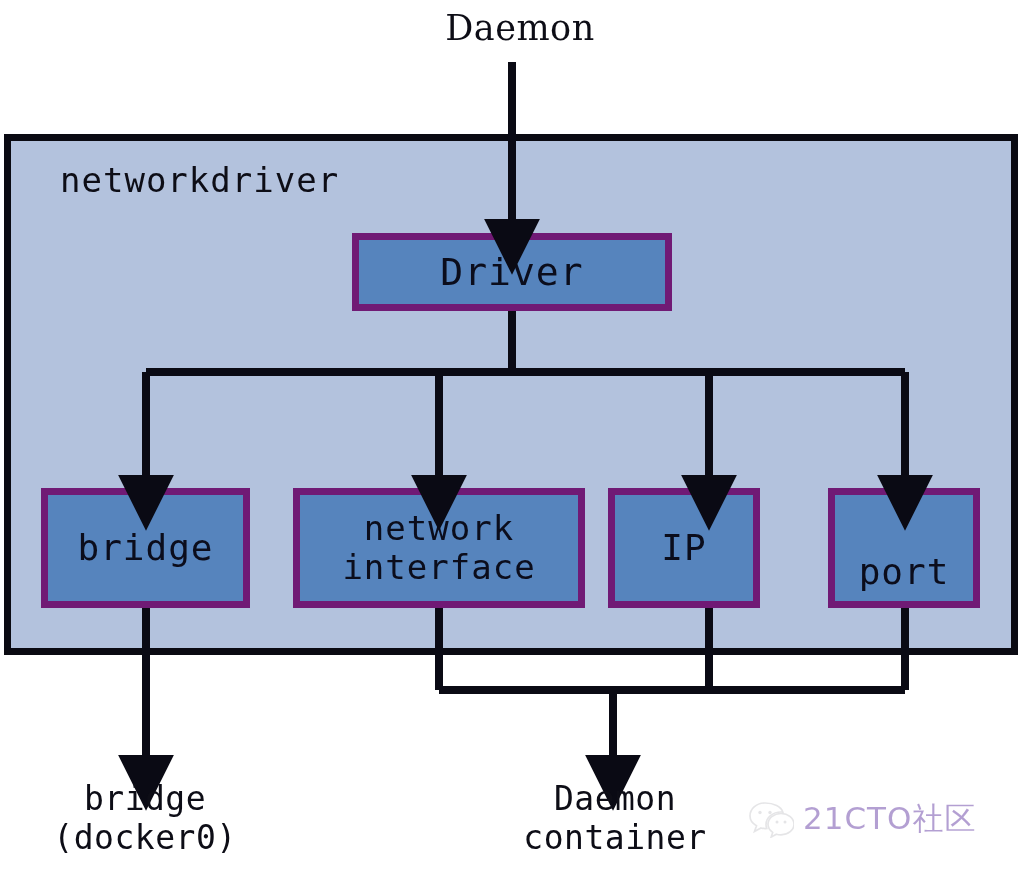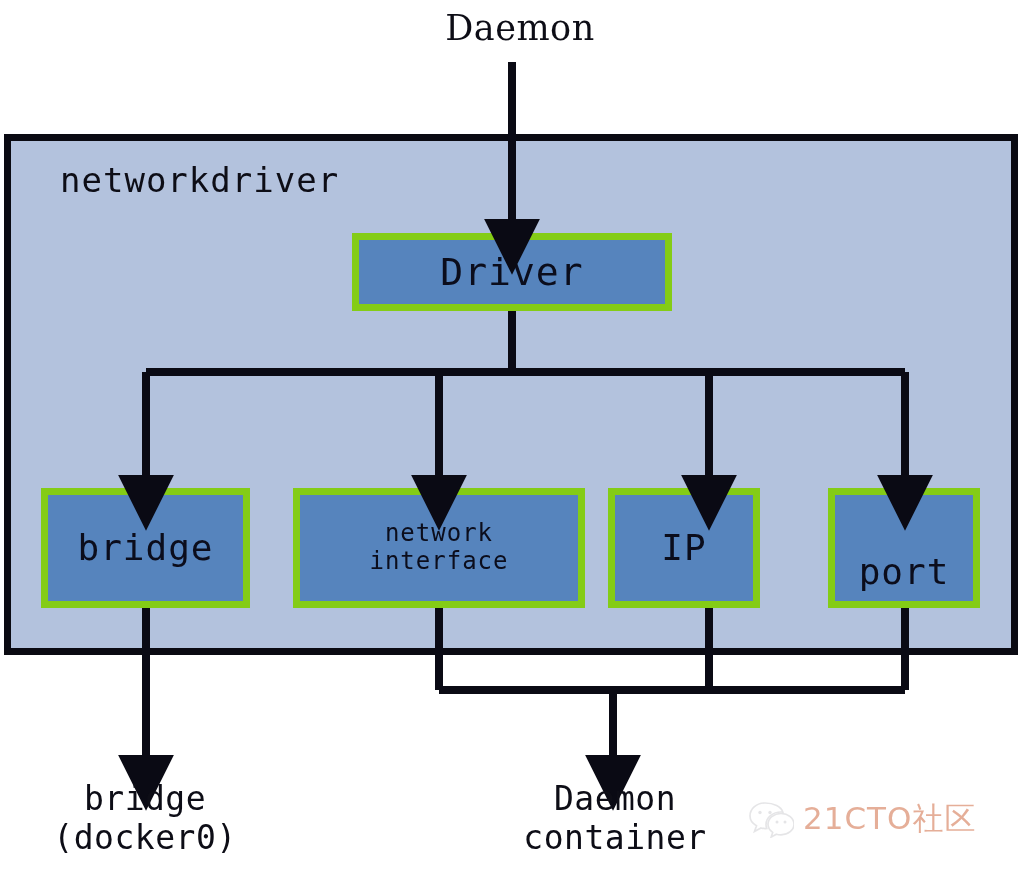--- a/index.html
+++ b/index.html
@@ -69,21 +69,21 @@
     height: 521px;
     background: #b3c2dd;
     border: 7px solid #0a0a12;
     box-sizing: border-box;
   }
 
   
   .node-box {
     position: absolute;
     background: #5684bd;
-    border: 7px solid #84cc16;
+    border: 7px solid #701a75;
     box-sizing: border-box;
     display: flex;
     align-items: center;
     justify-content: center;
   }
   .node-box .node-text {
     font-family: "DejaVu Sans Mono", monospace;
     color: #0b0d1c;
     text-align: center;
     line-height: 1.16;
@@ -91,21 +91,21 @@
     user-select: none;
   }
 
   #driver-box      { left: 352px; top: 233px; width: 320px; height: 78px; }
   #driver-box .node-text { font-size: 38px; letter-spacing: 1px; }
 
   #bridge-box      { left: 41px;  top: 488px; width: 209px; height: 120px; }
   #bridge-box .node-text { font-size: 36px; letter-spacing: 1px; }
 
   #netif-box       { left: 293px; top: 488px; width: 292px; height: 120px; }
-  #netif-box .node-text { font-size: 24px; letter-spacing: 1px; }
+  #netif-box .node-text { font-size: 34px; letter-spacing: 1px; }
 
   #ip-box          { left: 608px; top: 488px; width: 152px; height: 120px; align-items: center; }
   #ip-box .node-text { font-size: 36px; letter-spacing: 1px; }
 
   #port-box        { left: 828px; top: 488px; width: 152px; height: 120px; }
   #port-box .node-text { font-size: 36px; letter-spacing: 1px; margin-top: 48px; }
 
   
   #connectors {
     position: absolute;
@@ -124,21 +124,21 @@
     height: 52px;
     display: flex;
     align-items: center;
     gap: 9px;
     opacity: 0.42;
     user-select: none;
   }
   #watermark .wm-text {
     font-family: "DejaVu Sans", sans-serif;
     font-size: 31px;
-    color: #c2410c;
+    color: #4c1d95;
     letter-spacing: 1px;
     white-space: nowrap;
   }
 </style>
 </head>
 <body>
 
 <div id="stage">
 
   <div class="label label-serif" id="daemon-label">Daemon</div>

